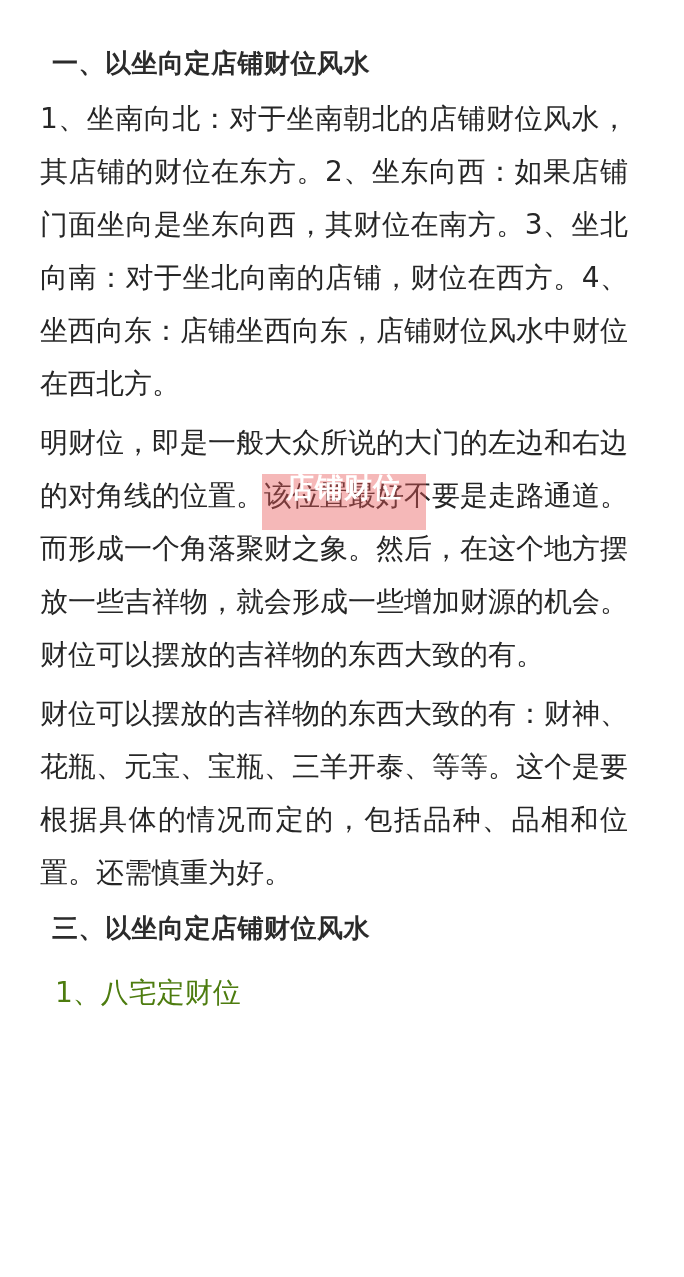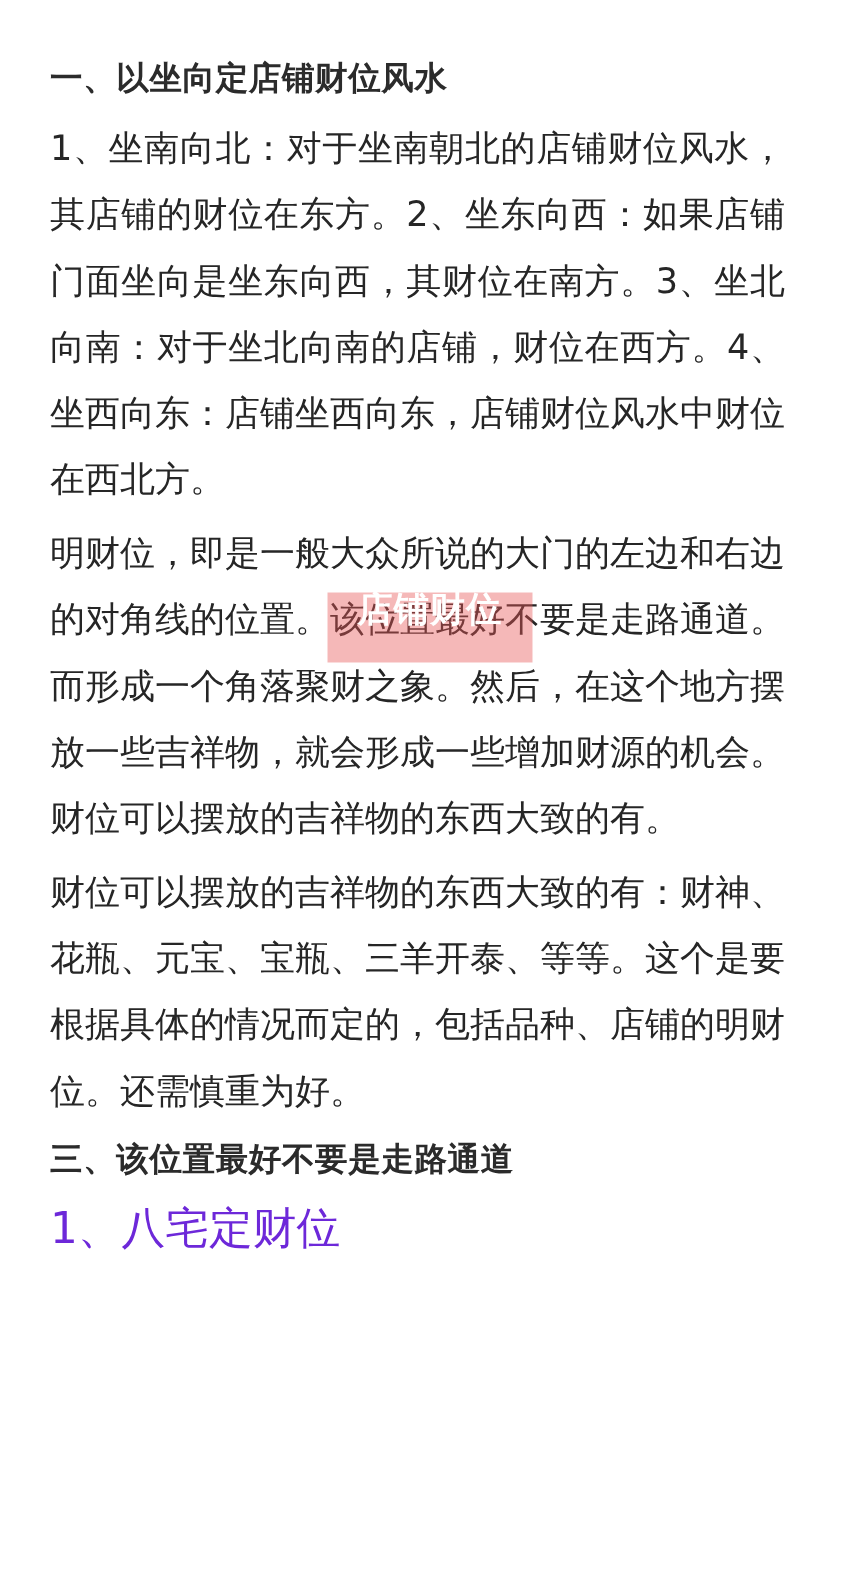--- a/index.html
+++ b/index.html
@@ -20,21 +20,21 @@
     background: #ffffff;
     box-sizing: border-box;
     padding: 40px 40px 0 40px;
   }
   .heading {
     font-size: 26px;
     line-height: 46px;
     color: #2b2b2b;
     font-weight: bold;
     letter-spacing: 0.5px;
-    margin: 0 0 6px 0;
+    margin: 0 0 6px 12px;
   }
   .para {
     font-size: 28px;
     line-height: 53px;
     color: #262626;
     margin: 0 16px 6px 0;
     text-align: justify;
     text-justify: inter-ideograph;
     letter-spacing: 0px;
     position: relative;
@@ -55,42 +55,42 @@
     pointer-events: none;
   }
   .watermark span {
     color: #ffffff;
     font-size: 28px;
     font-weight: bold;
     letter-spacing: 1px;
     line-height: 28px;
   }
   .last-line {
-    font-size: 35px;
+    font-size: 28px;
     line-height: 53px;
-    color: #6d28d9;
-    margin: 0;
+    color: #4d7c0f;
+    margin: 15px;
   }
 </style>
 </head>
 <body>
 
 <div class="page">
 
   <h2 class="heading">一、以坐向定店铺财位风水</h2>
 
   <p class="para">1、坐南向北：对于坐南朝北的店铺财位风水，其店铺的财位在东方。2、坐东向西：如果店铺门面坐向是坐东向西，其财位在南方。3、坐北向南：对于坐北向南的店铺，财位在西方。4、坐西向东：店铺坐西向东，店铺财位风水中财位在西北方。</p>
 
 
   <div class="watermark-wrap">
     <p class="para">明财位，即是一般大众所说的大门的左边和右边的对角线的位置。该位置最好不要是走路通道。而形成一个角落聚财之象。然后，在这个地方摆放一些吉祥物，就会形成一些增加财源的机会。财位可以摆放的吉祥物的东西大致的有。</p>
     <div class="watermark">
       <span>店铺财位</span>
     </div>
   </div>
 
-  <p class="para">财位可以摆放的吉祥物的东西大致的有：财神、花瓶、元宝、宝瓶、三羊开泰、等等。这个是要根据具体的情况而定的，包括品种、店铺的明财位。还需慎重为好。</p>
+  <p class="para">财位可以摆放的吉祥物的东西大致的有：财神、花瓶、元宝、宝瓶、三羊开泰、等等。这个是要根据具体的情况而定的，包括品种、品相和位置。还需慎重为好。</p>
 
-  <h2 class="heading">三、该位置最好不要是走路通道</h2>
+  <h2 class="heading">三、以坐向定店铺财位风水</h2>
 
   <p class="last-line">1、八宅定财位</p>
 
 </div>
 
 </body></html>

